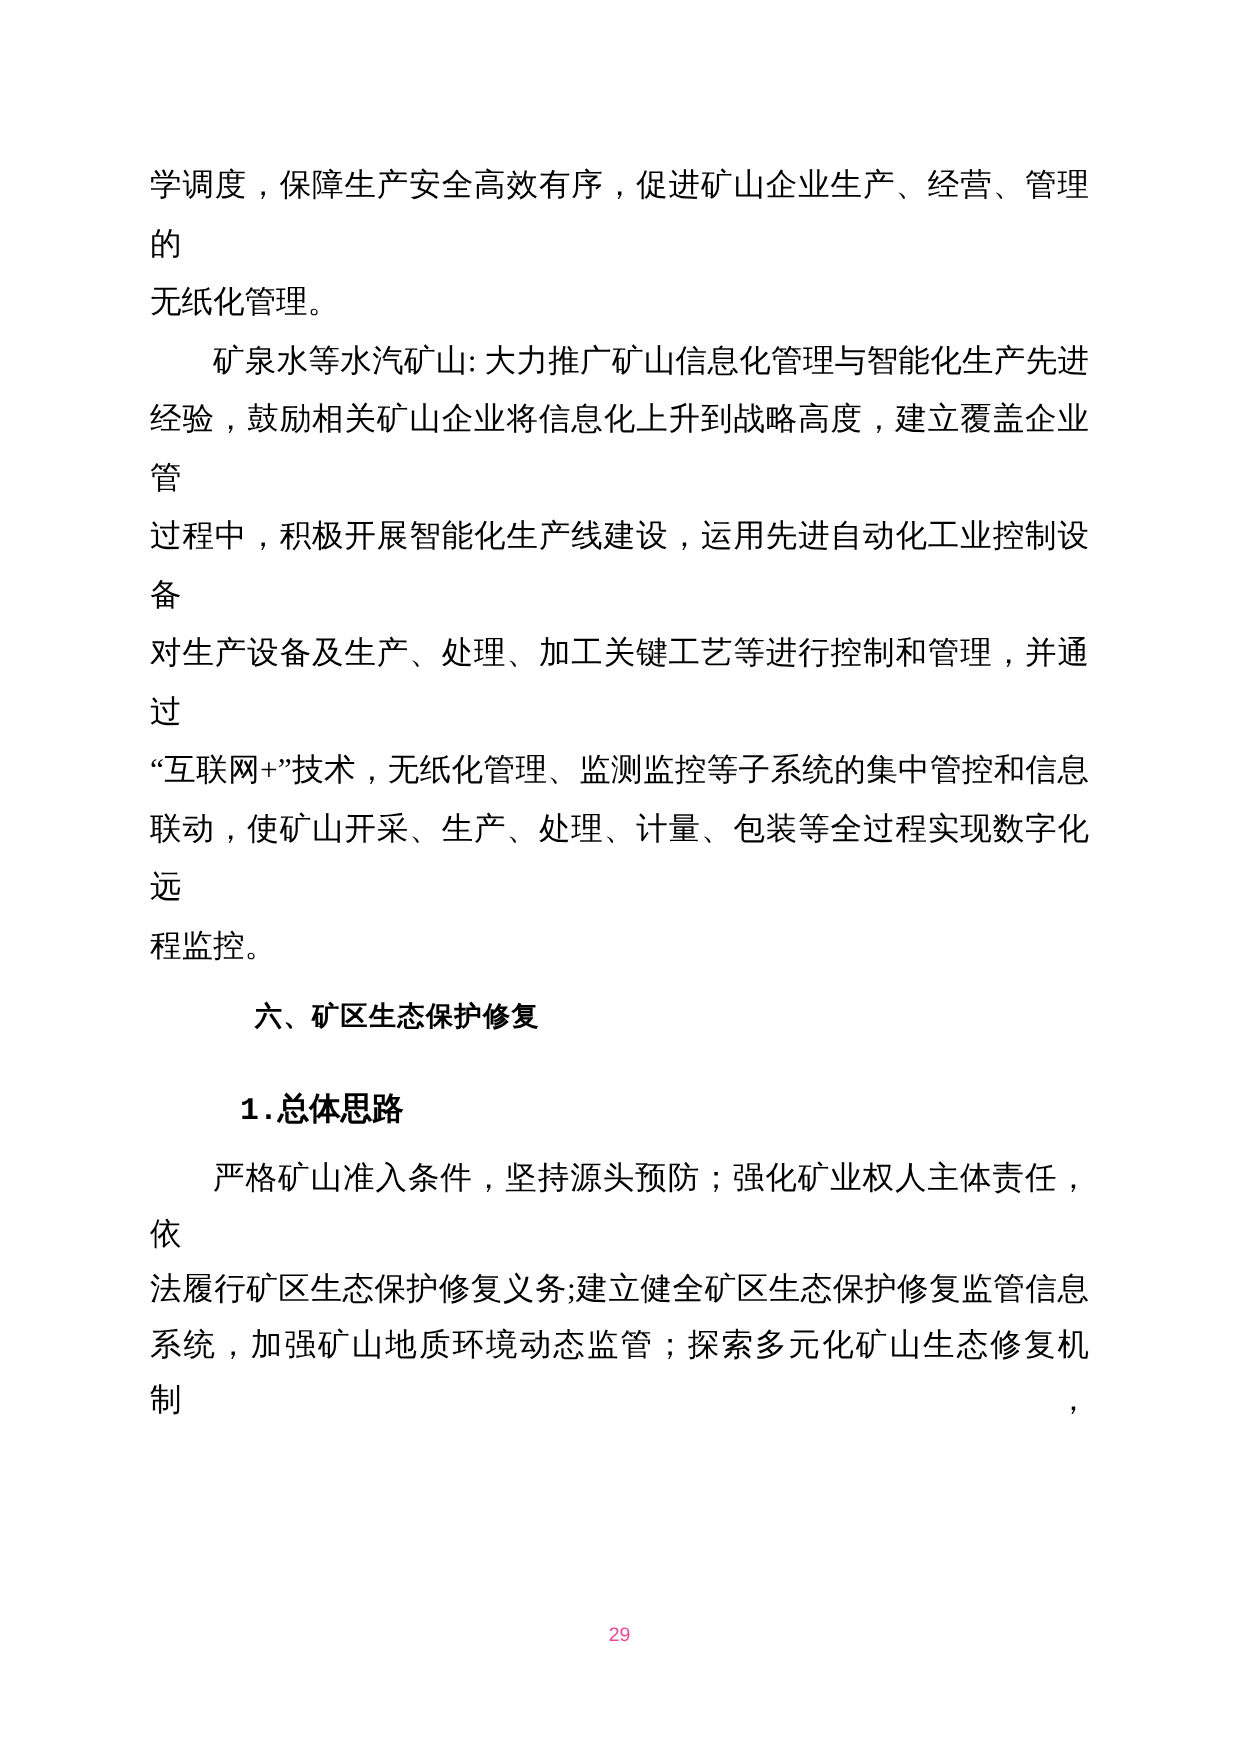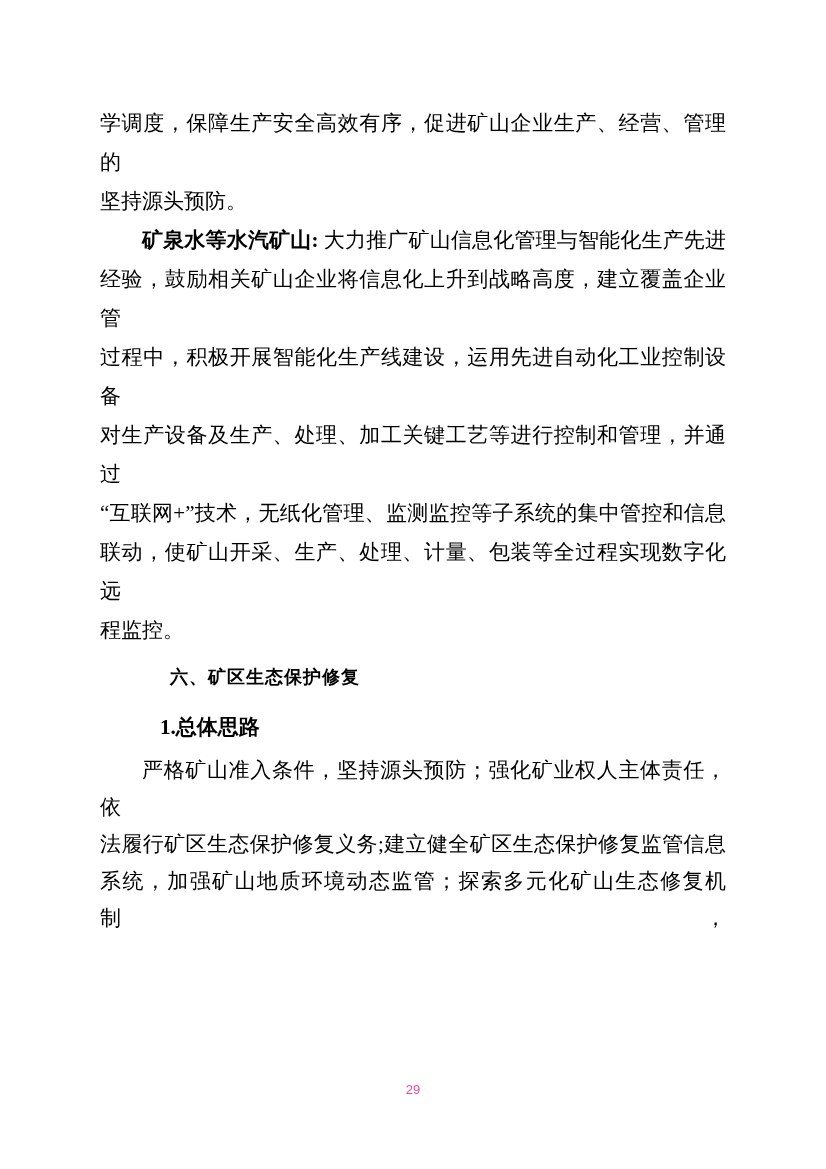--- a/index.html
+++ b/index.html
@@ -33,21 +33,21 @@
   }
   .line.fill {
     text-align: justify;
     text-align-last: justify;
     text-justify: inter-character;
   }
   .line.indent {
     text-indent: 42px;
   }
   .b {
-    font-weight: bold;
+    font-weight: normal;
   }
   .heading {
     font-weight: bold;
   }
   .h1 {
     font-family: "Liberation Sans", "DejaVu Sans", sans-serif;
     font-size: 18px;
     line-height: 34px;
     padding-left: 70px;
     letter-spacing: 1px;
@@ -59,41 +59,41 @@
     letter-spacing: 1px;
   }
   .h3 {
     font-size: 21px;
     line-height: 30px;
     padding-left: 60px;
   }
   
   .b2 { margin-top: 10px; }  
   .b3 { margin-top: 33px; }  
-  .b4 { margin-top: 18px; }  
+  .b4 { margin-top: 33px; font-family: Liberation Mono, monospace; }  
   .b5 { margin-top: 10px; }   
   .page-number {
     position: absolute;
     left: 0;
     top: 1082px;
     width: 100%;
     text-align: center;
     font-size: 13px;
     color: #ec4899;
     font-family: "Liberation Sans", "DejaVu Sans", sans-serif;
   }
 </style>
 </head>
 <body>
 
 <div class="page">
   <div class="text-column">
       <div class="para para b0">
         <div class="line fill"><span>学调度，保障生产安全高效有序，促进矿山企业生产、经营、管理的</span></div>
-        <div class="line"><span>坚持源头预防。</span></div>
+        <div class="line"><span>无纸化管理。</span></div>
       </div>
       <div class="para para b1">
         <div class="line fill indent"><span class="b">矿泉水等水汽矿山: </span><span>大力推广矿山信息化管理与智能化生产先进</span></div>
         <div class="line fill"><span>经验，鼓励相关矿山企业将信息化上升到战略高度，建立覆盖企业管</span></div>
         <div class="line fill"><span>过程中，积极开展智能化生产线建设，运用先进自动化工业控制设备</span></div>
         <div class="line fill"><span>对生产设备及生产、处理、加工关键工艺等进行控制和管理，并通过</span></div>
         <div class="line fill"><span>“互联网+”技术，无纸化管理、监测监控等子系统的集中管控和信息</span></div>
         <div class="line fill"><span>联动，使矿山开采、生产、处理、计量、包装等全过程实现数字化远</span></div>
         <div class="line"><span>程监控。</span></div>
       </div>

